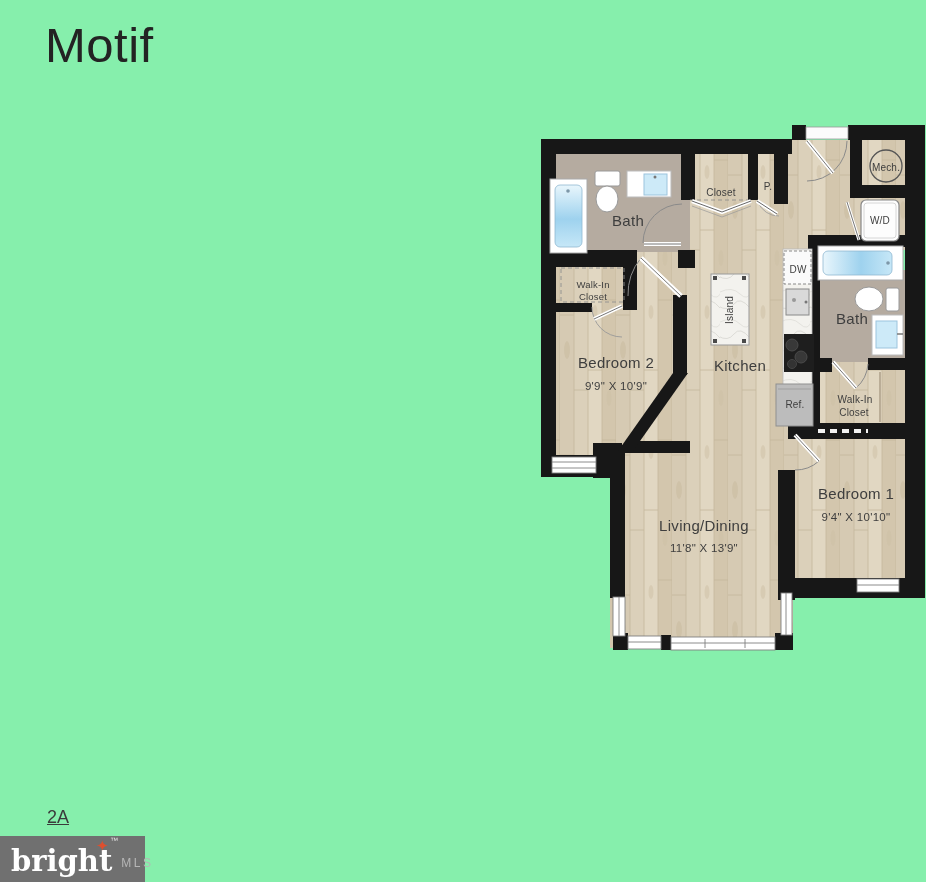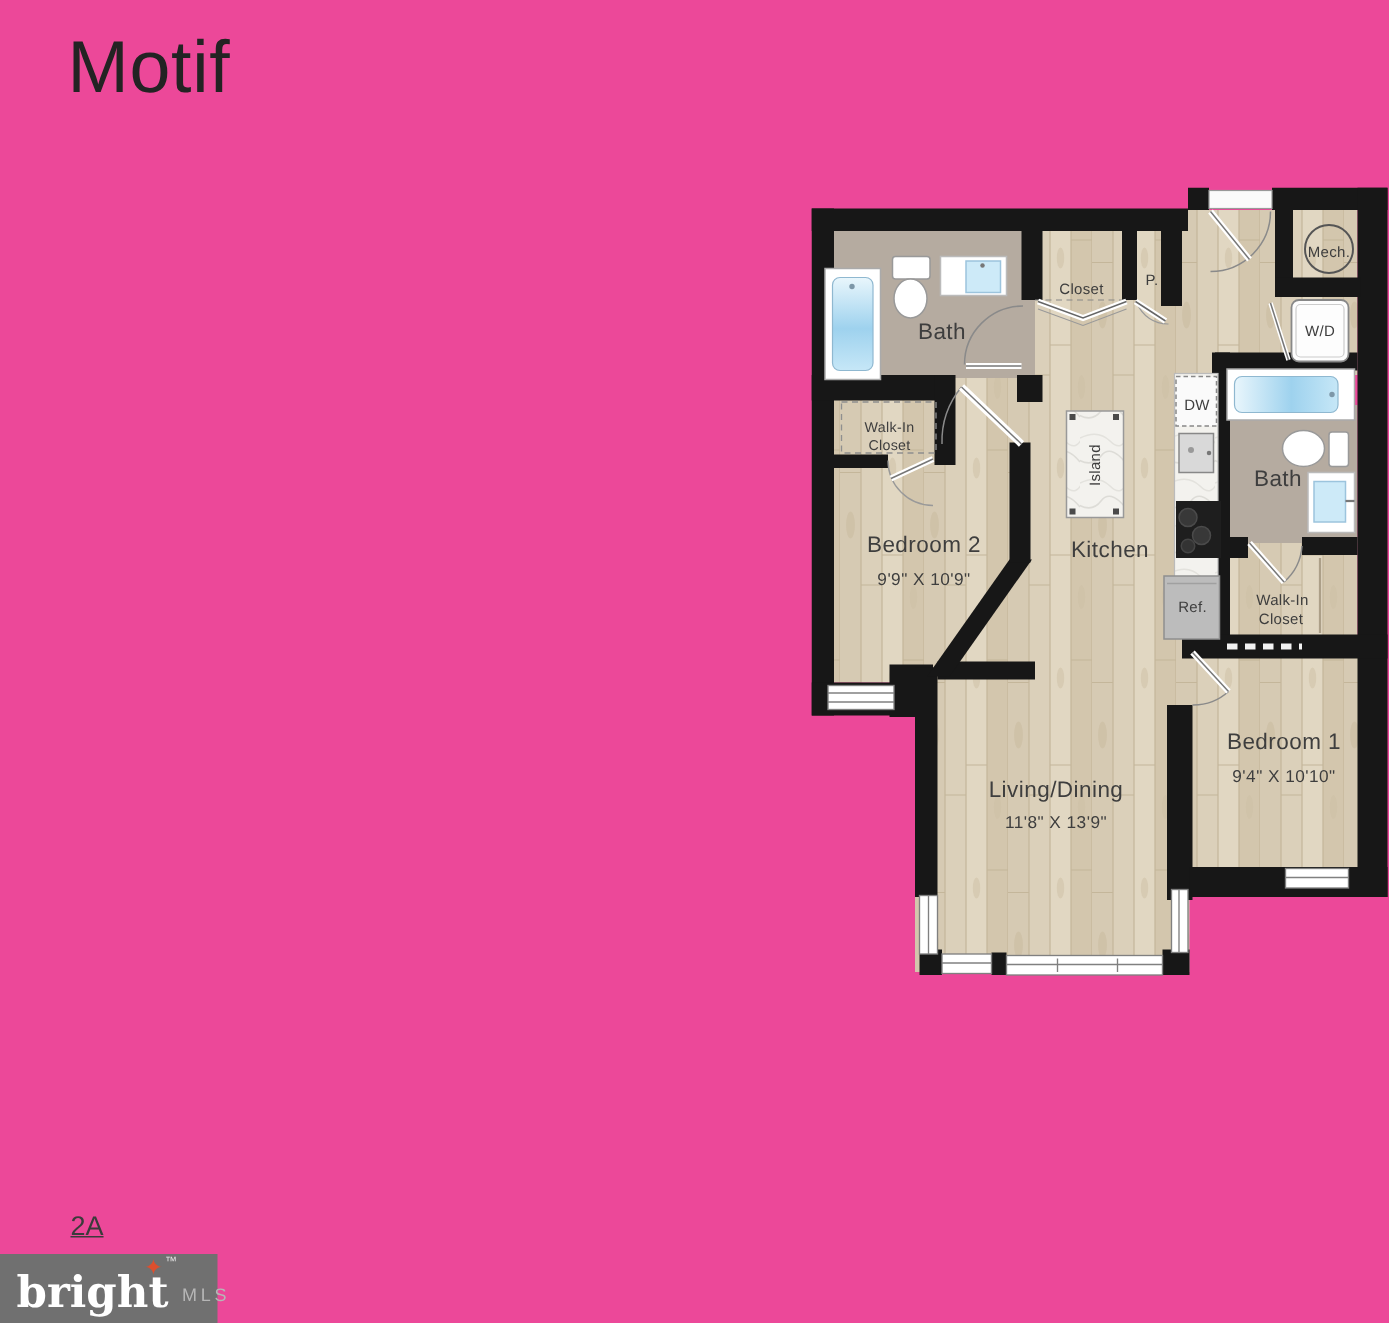--- a/index.html
+++ b/index.html
@@ -1,17 +1,17 @@
 <!DOCTYPE html>
 <html><head>
 <meta charset="utf-8">
 <style>
   html,body{margin:0;padding:0;background:#fff;}
   body{width:926px;height:882px;font-family:"Liberation Sans",sans-serif;}
-  .stage{position:relative;width:926px;height:882px;overflow:hidden;background:#ec4899;}
+  .stage{position:relative;width:926px;height:882px;overflow:hidden;background:#86efac;}
   .title{position:absolute;left:45px;top:-13px;font-size:49px;font-weight:500;letter-spacing:.5px;color:#232323;line-height:1.05;}
   .unit-info{position:absolute;left:47px;top:801px;font-size:18px;line-height:33px;color:#3b3b3b;text-decoration:underline;}
   .floorplan{position:absolute;left:541px;top:125px;width:385px;height:535px;}
   .logo{position:absolute;left:0;top:836px;width:145px;height:50px;display:flex;align-items:center;padding-left:11px;box-sizing:border-box;z-index:5;}
   .logo .brand{font-family:"DejaVu Serif",serif;font-weight:bold;font-size:29px;color:#fff;position:relative;line-height:1;}
   .logo .star{position:absolute;left:96px;top:2px;font-size:15px;line-height:1;}
   .logo .tm{position:absolute;left:110px;top:1px;font-size:8px;color:#e3e3e3;line-height:1;}
   .logo .mls{font-size:12px;color:#b6b6b6;letter-spacing:2.5px;margin-left:9px;padding-top:4px;line-height:1;}
   svg text{font-family:"Liberation Sans",sans-serif;fill:#3e3e3e;}
   .room-label{font-size:15px;letter-spacing:.3px;}

